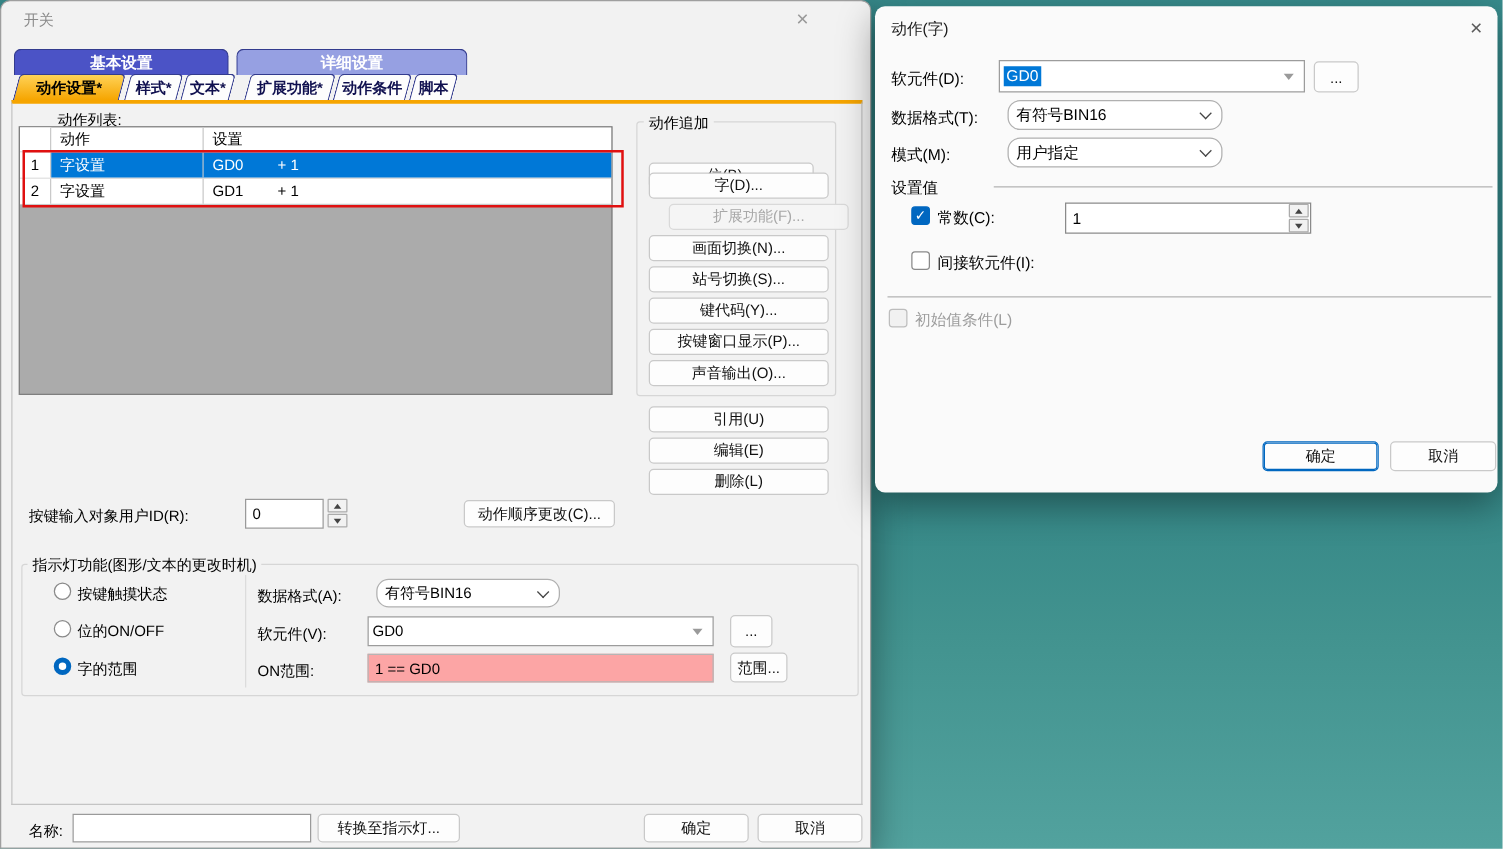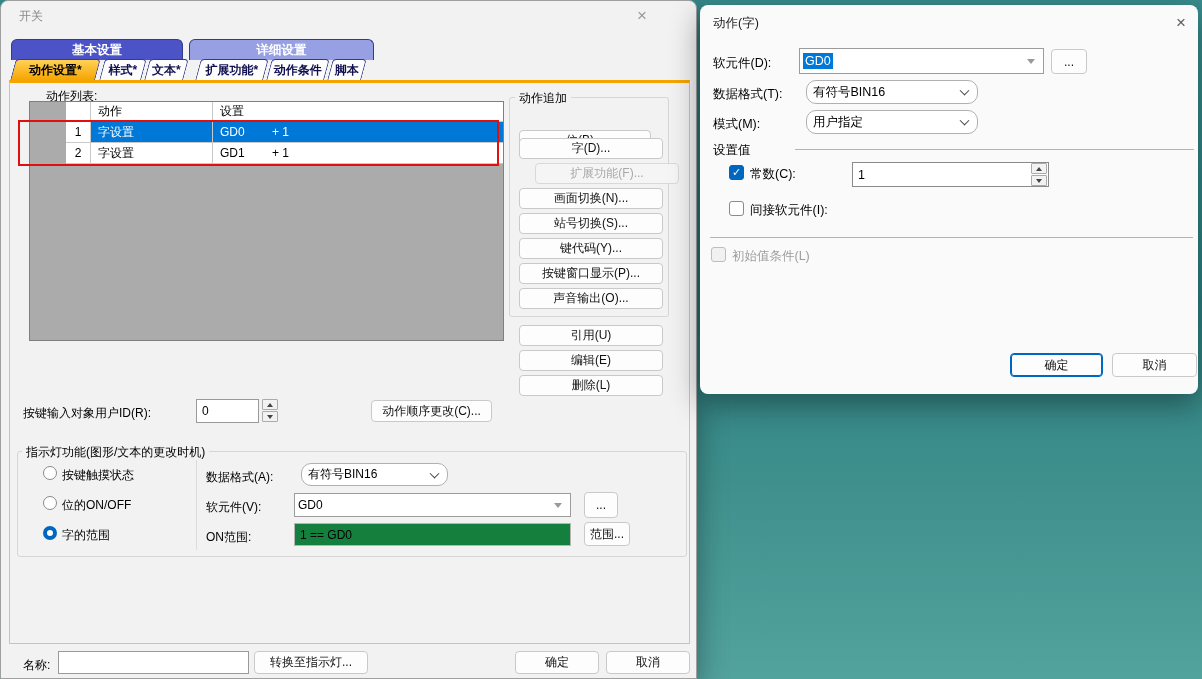--- a/index.html
+++ b/index.html
@@ -13,21 +13,21 @@
   .dlg { position:absolute; background:#f2f2f2; box-shadow:0 10px 30px rgba(0,0,0,.38); }
   .lbl { position:absolute; white-space:nowrap; }
   .btn {
     position:absolute; background:#fdfdfd; border:1px solid #c9c9c9; border-radius:4px;
     text-align:center; font-size:12px; color:#111; cursor:default;
     display:flex; align-items:center; justify-content:center; white-space:nowrap;
   }
   .btn.disabled { color:#a8a8a8; background:#f5f5f5; border-color:#d9d9d9; }
   .btn.default { border:1px solid #0067c0; box-shadow:0 0 0 1px #0067c0 inset; }
   .field { position:absolute; background:#fff; border:1px solid #9a9a9a; padding-left:5px; display:flex; align-items:center; }
-  .field.ro { background:#15803d; border-color:#b5b5b5; }
+  .field.ro { background:#fca5a5; border-color:#b5b5b5; }
   .select { position:absolute; background:#fff; border:1px solid #b0b0b0; border-radius:10px; padding-left:6px; display:flex; align-items:center;margin-left:7px; }
   .chev { position:absolute; right:9px; top:50%; width:7px; height:7px; border-left:1.4px solid #454545; border-bottom:1.4px solid #454545; transform:translateY(-70%) rotate(-45deg); }
   .tri-down { width:0; height:0; border-left:4px solid transparent; border-right:4px solid transparent; border-top:5px solid #9a9a9a; position:absolute; right:8px; top:50%; margin-top:-2px; }
   .groupbox { position:absolute; border:1px solid #d6d6d6; border-radius:3px; }
   .grouplabel { position:absolute; background:#f2f2f2; padding:0 4px; white-space:nowrap; }
   .spin { position:absolute; display:flex; flex-direction:column; gap:1px; }
   .spin .sb { width:16px; height:11px; border:1px solid #ababab; background:#f2f2f2; display:flex; align-items:center; justify-content:center; border-radius:1px; }
   .au { width:0;height:0;border-left:3px solid transparent;border-right:3px solid transparent;border-bottom:4px solid #444; }
   .ad { width:0;height:0;border-left:3px solid transparent;border-right:3px solid transparent;border-top:4px solid #444; }
   .cb { position:absolute; width:15px; height:15px; border:1px solid #8a8a8a; border-radius:3px; background:#fff; display:flex; align-items:center; justify-content:center; }
@@ -39,21 +39,21 @@
   .xclose.dim { color:#9a9a9a; }
 
   
   #switch-dlg { left:0; top:0; width:697px; height:679px; border:1px solid #9f9f9f; border-radius:8px 8px 0 0; }
   .tabhdr { position:absolute; top:38px; height:21px; border:1px solid #333b8e; border-bottom:none; border-radius:6px 6px 0 0; color:#fff; font-weight:bold; text-align:center; line-height:20px; font-size:12.5px; }
   .tab { position:absolute; top:58px; height:21px; transform:skewX(-15deg); border:1px solid #333b8e; border-bottom:none; border-radius:4px 4px 0 0; background:#fdfdfd; z-index:1; }
   .tab.sel { background:linear-gradient(#ffd257,#f6a500); z-index:3; }
   .tab span { display:block; transform:skewX(15deg); text-align:center; line-height:20px; font-weight:bold; font-size:12px; color:#10104f; white-space:nowrap; }
   .tab.sel span { color:#000; }
   #panel { position:absolute; left:8px; top:79px; width:681px; height:564px; border:1px solid #c4c4c4; border-top:3px solid #f6a500; background:#f2f2f2; }
-  #acttable { position:absolute; left:28px; top:100px; width:475px; height:240px; border:1px solid #7f7f7f; background:#ababab;padding-left:36px; }
+  #acttable { position:absolute; left:14px; top:100px; width:475px; height:215px; border:1px solid #7f7f7f; background:#ababab; }
   .trow { display:flex; height:21px; background:#fff; border-bottom:1px solid #c9c9c9; }
   .trow.hdr { height:20px; }
   .tcell { border-right:1px solid #c9c9c9; padding-left:7px; display:flex; align-items:center; overflow:hidden; white-space:nowrap; }
   .c-num { width:25px; justify-content:center; padding-left:0; background:#fff; color:#000; }
   .c-act { width:122px; }
   .c-set { flex:1; border-right:none; }
   .trow.selrow .c-act, .trow.selrow .c-set { background:#0078d7; color:#fff; }
   .devcol { display:inline-block; width:52px; }
   #redrect { position:absolute; left:17px; top:119px; width:481px; height:46px; border:2px solid #e01010; z-index:5; pointer-events:none; }
 

